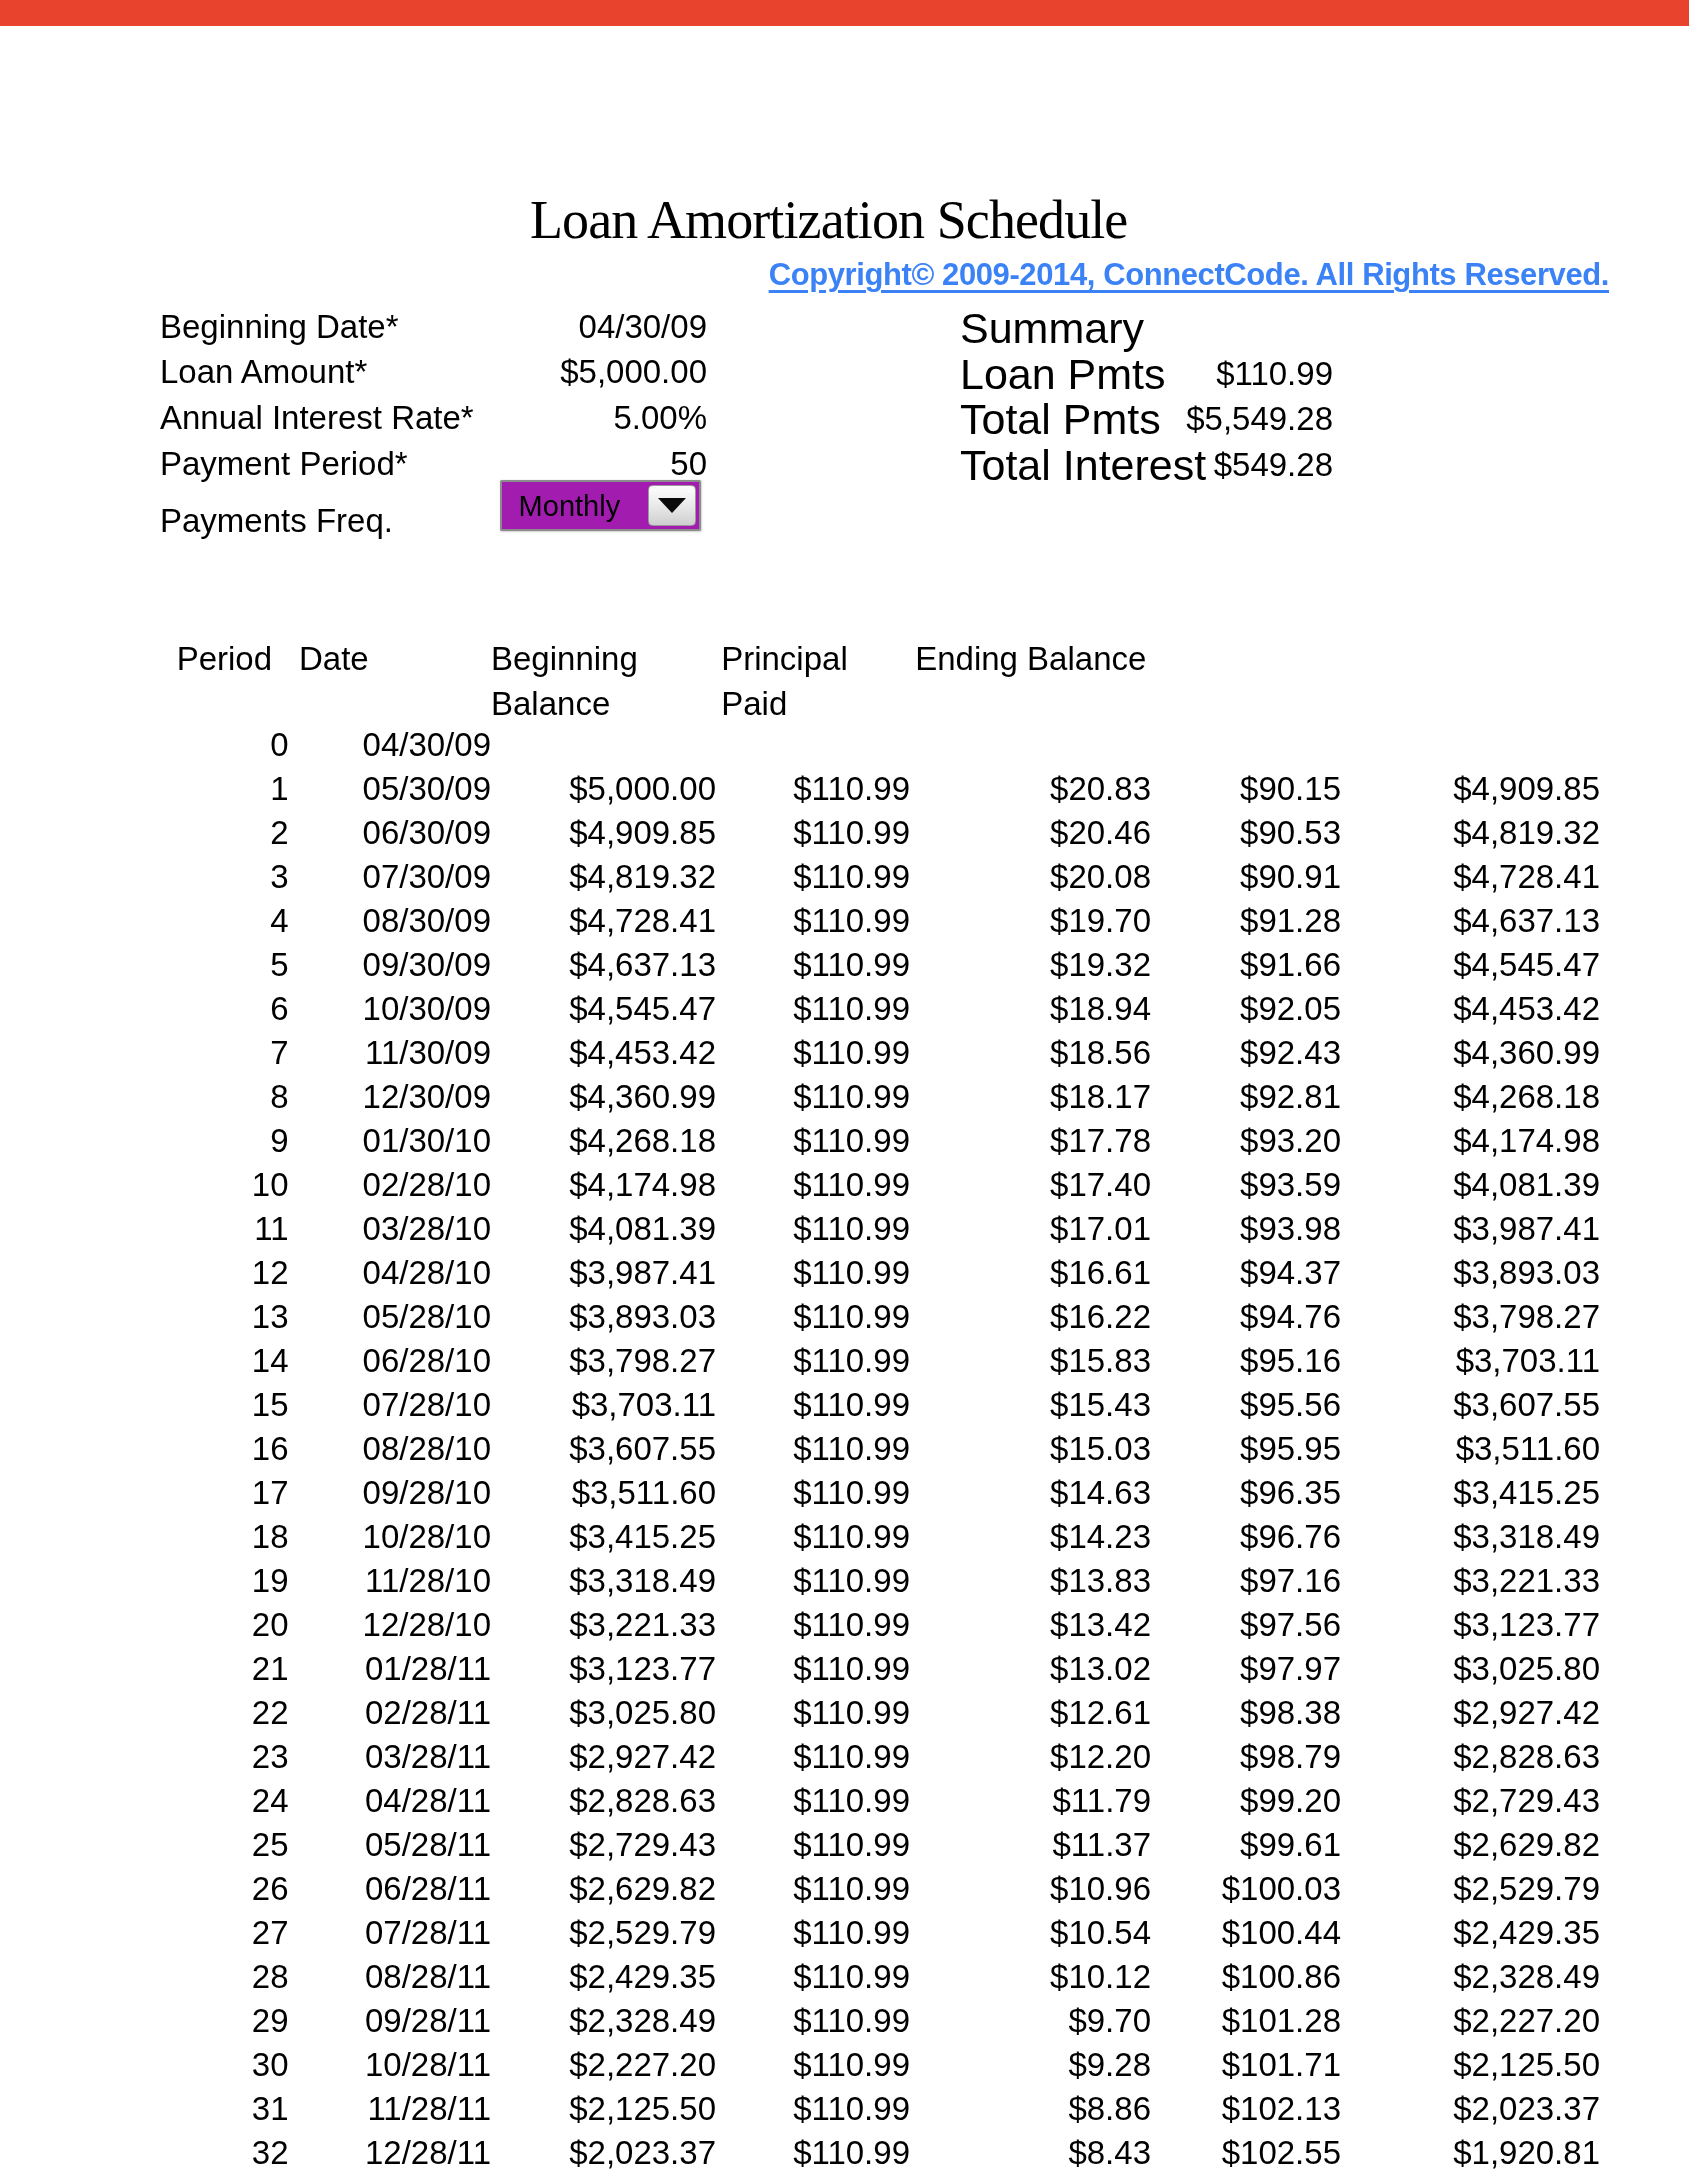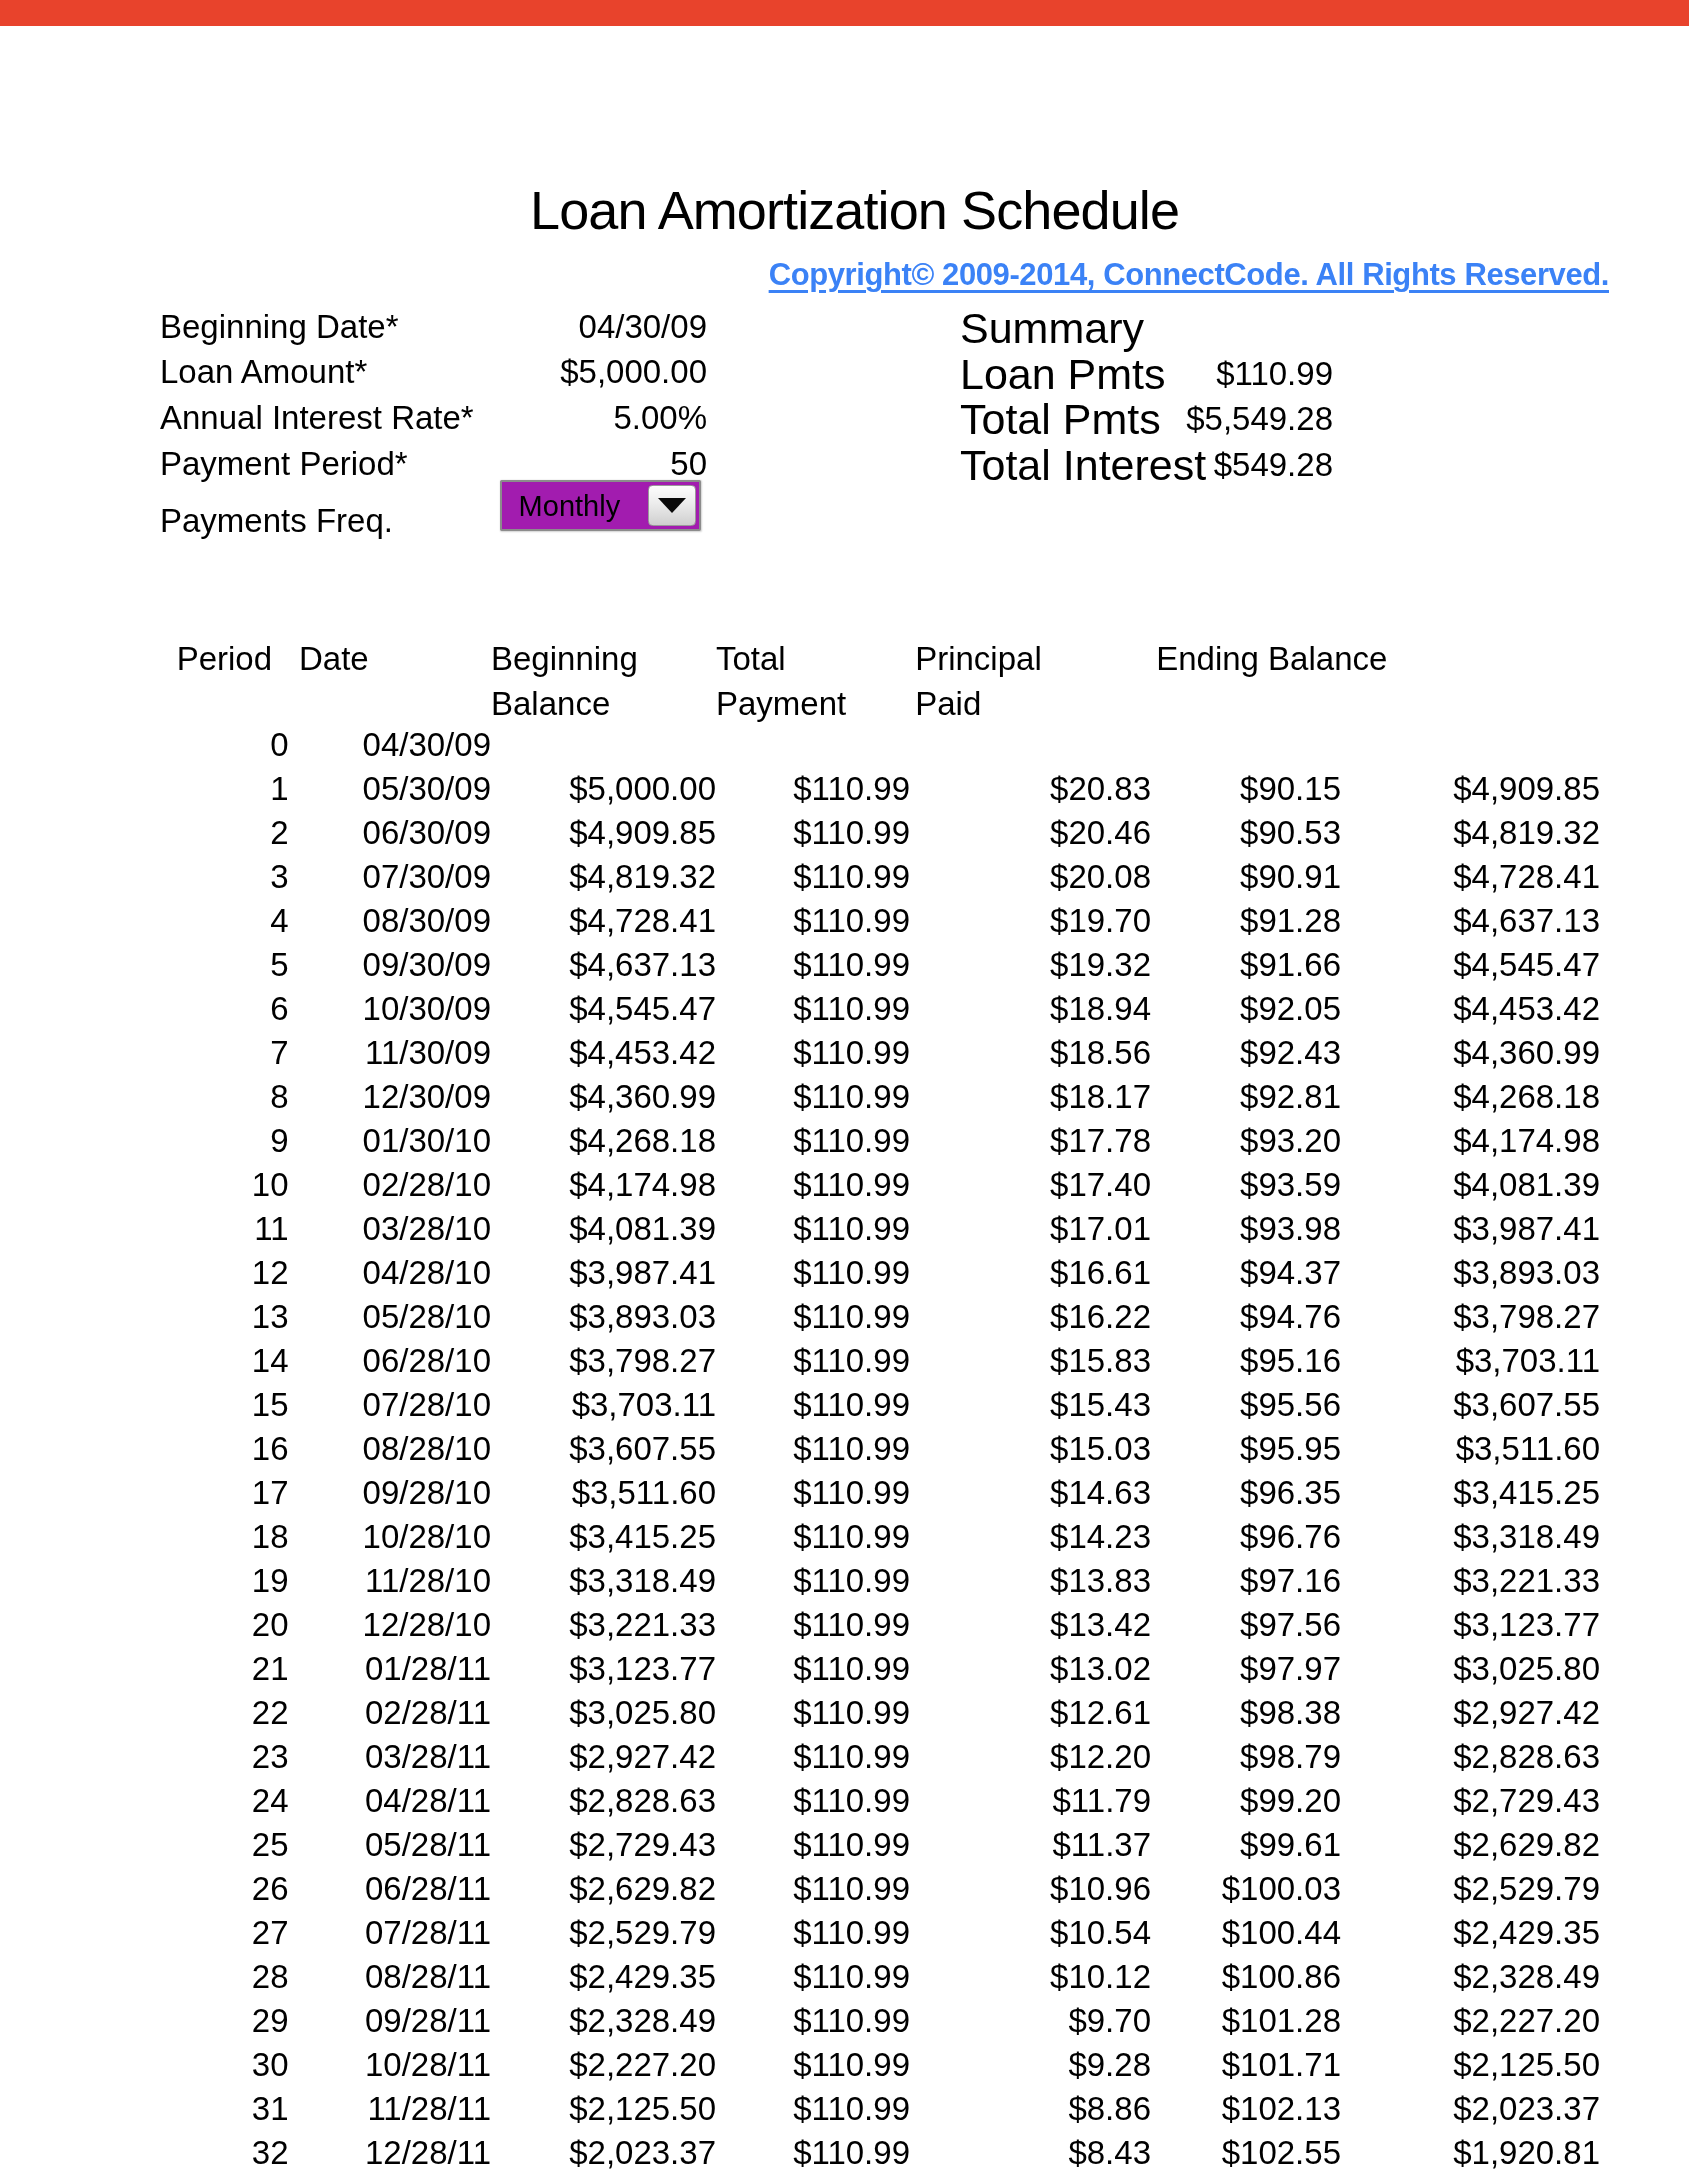--- a/index.html
+++ b/index.html
@@ -4,22 +4,22 @@
 <style>
   html,body { margin:0; padding:0; background:#fff; }
   #canvas {
     position:relative; width:1689px; height:2184px; background:#ffffff;
     font-family:"Liberation Sans","DejaVu Sans",sans-serif; color:#000;
     overflow:hidden;
   }
   .top-bar { position:absolute; left:0; top:0; width:1689px; height:26px; background:#e8432c; }
 
   .title {
-    position:absolute; left:530px; top:180px; font-size:54px; line-height:61px;
-    font-weight:400; letter-spacing:-0.9px; white-space:nowrap;
+    position:absolute; left:530px; top:190px; font-size:54px; line-height:61px;
+    font-weight:400; letter-spacing:-0.9px; white-space:nowrap;font-family:Liberation Serif, serif;
   }
   .copyright {
     position:absolute; top:257px; right:80px; font-size:31px; font-weight:700;
     white-space:nowrap; color:#1c1cd6; text-decoration:underline;
     text-decoration-thickness:2.6px; text-underline-offset:5.2px; letter-spacing:-0.4px;
     cursor:pointer;
   }
 
   .lbl { position:absolute; left:160px; font-size:33px; line-height:42px; white-space:nowrap; }
   .val { position:absolute; left:349px; width:358px; text-align:right; font-size:33px; line-height:42px; white-space:nowrap; }
@@ -104,24 +104,20 @@
           <span></span>
         </div>
       <div class="hcell c1">
           <span>Date</span>
           <span></span>
         </div>
       <div class="hcell c2">
           <span>Beginning</span>
           <span>Balance</span>
         </div>
-      <div class="hcell c3">
-          <span>Total</span>
-          <span>Payment</span>
-        </div>
       <div class="hcell c5">
           <span>Principal</span>
           <span>Paid</span>
         </div>
       <div class="hcell c6">
           <span>Ending Balance</span>
           <span></span>
         </div>
     </div>
     <div class="t-body">

